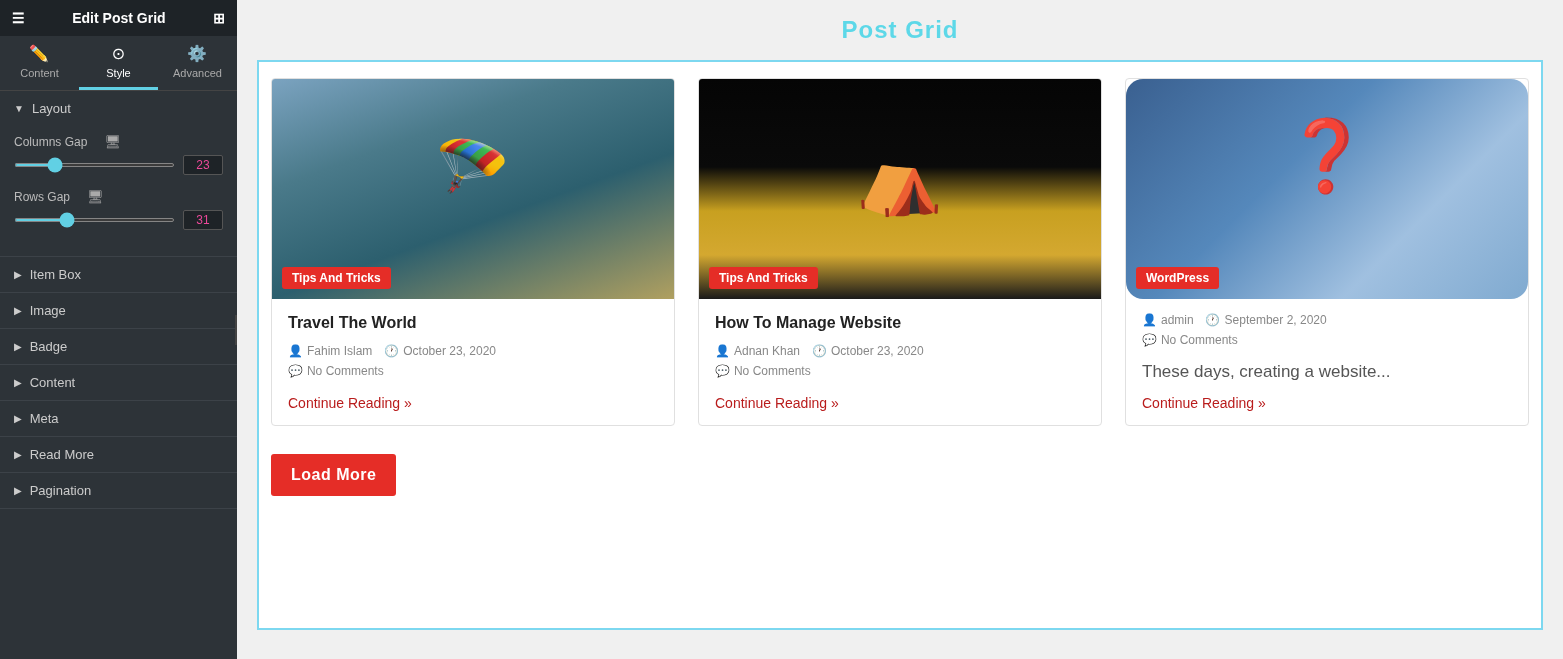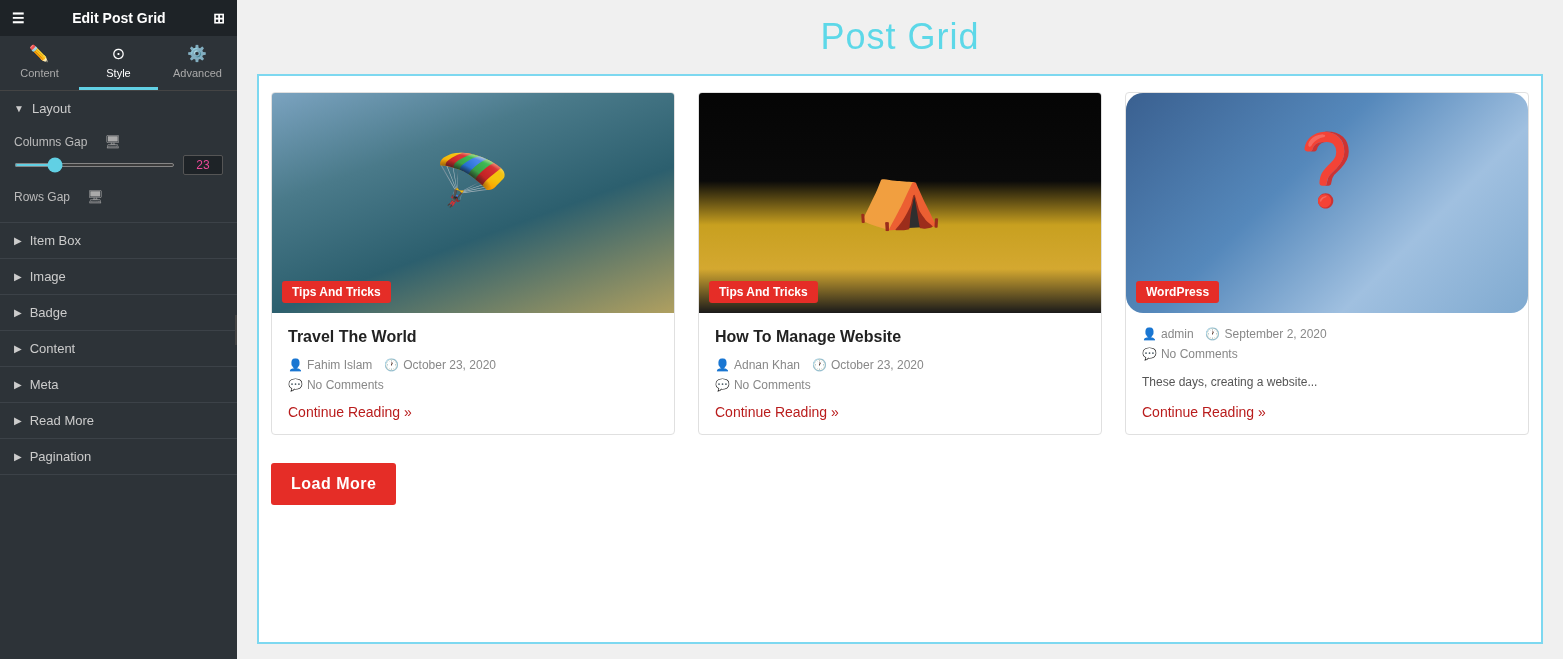--- a/index.html
+++ b/index.html
@@ -133,22 +133,22 @@
       flex: 1;
       background: #f0f0f0;
       overflow-y: auto;
       padding: 16px 20px;
       position: relative;
     }
 
     .page-title {
       text-align: center;
       color: #5dd8e8;
-      font-size: 36px;
-      font-weight: 400;
+      font-size: 24px;
+      font-weight: 700;
       margin-bottom: 16px;
       letter-spacing: 1px;
     }
 
     .grid-wrapper {
       border: 2px solid #7dd8f0;
       background: #fff;
       padding: 16px 12px;
       min-height: 570px;
     }
@@ -267,21 +267,21 @@
     .post-comments {
       font-size: 12px;
       color: #888;
       display: flex;
       align-items: center;
       gap: 4px;
       margin-bottom: 12px;
     }
 
     .post-excerpt {
-      font-size: 12px;
+      font-size: 17px;
       color: #555;
       margin-bottom: 10px;
       line-height: 1.5;
     }
 
     .continue-reading {
       font-size: 14px;
       color: #b91c1c;
       margin-top: auto;
       cursor: pointer;
@@ -350,20 +350,24 @@
       <div class="slider-container">
         <input type="range" min="0" max="100" value="23" style="">
         <input type="text" class="slider-value" value="23" style="">
       </div>
 
       <div class="control-row">
         <div class="control-label">
           <span>Rows Gap</span>
           <span class="monitor-icon">🖥</span>
         </div>
+      </div>
+      <div class="slider-container">
+        <input type="range" min="0" max="100" value="31" style="">
+        <input type="text" class="slider-value" value="31" style="">
       </div>
     </div>
   </div>
 
   <div class="sidebar-section">
     <div class="sidebar-section-header">
       <span class="arrow">▶</span>
       <span>Item Box</span>
     </div>
   </div>

